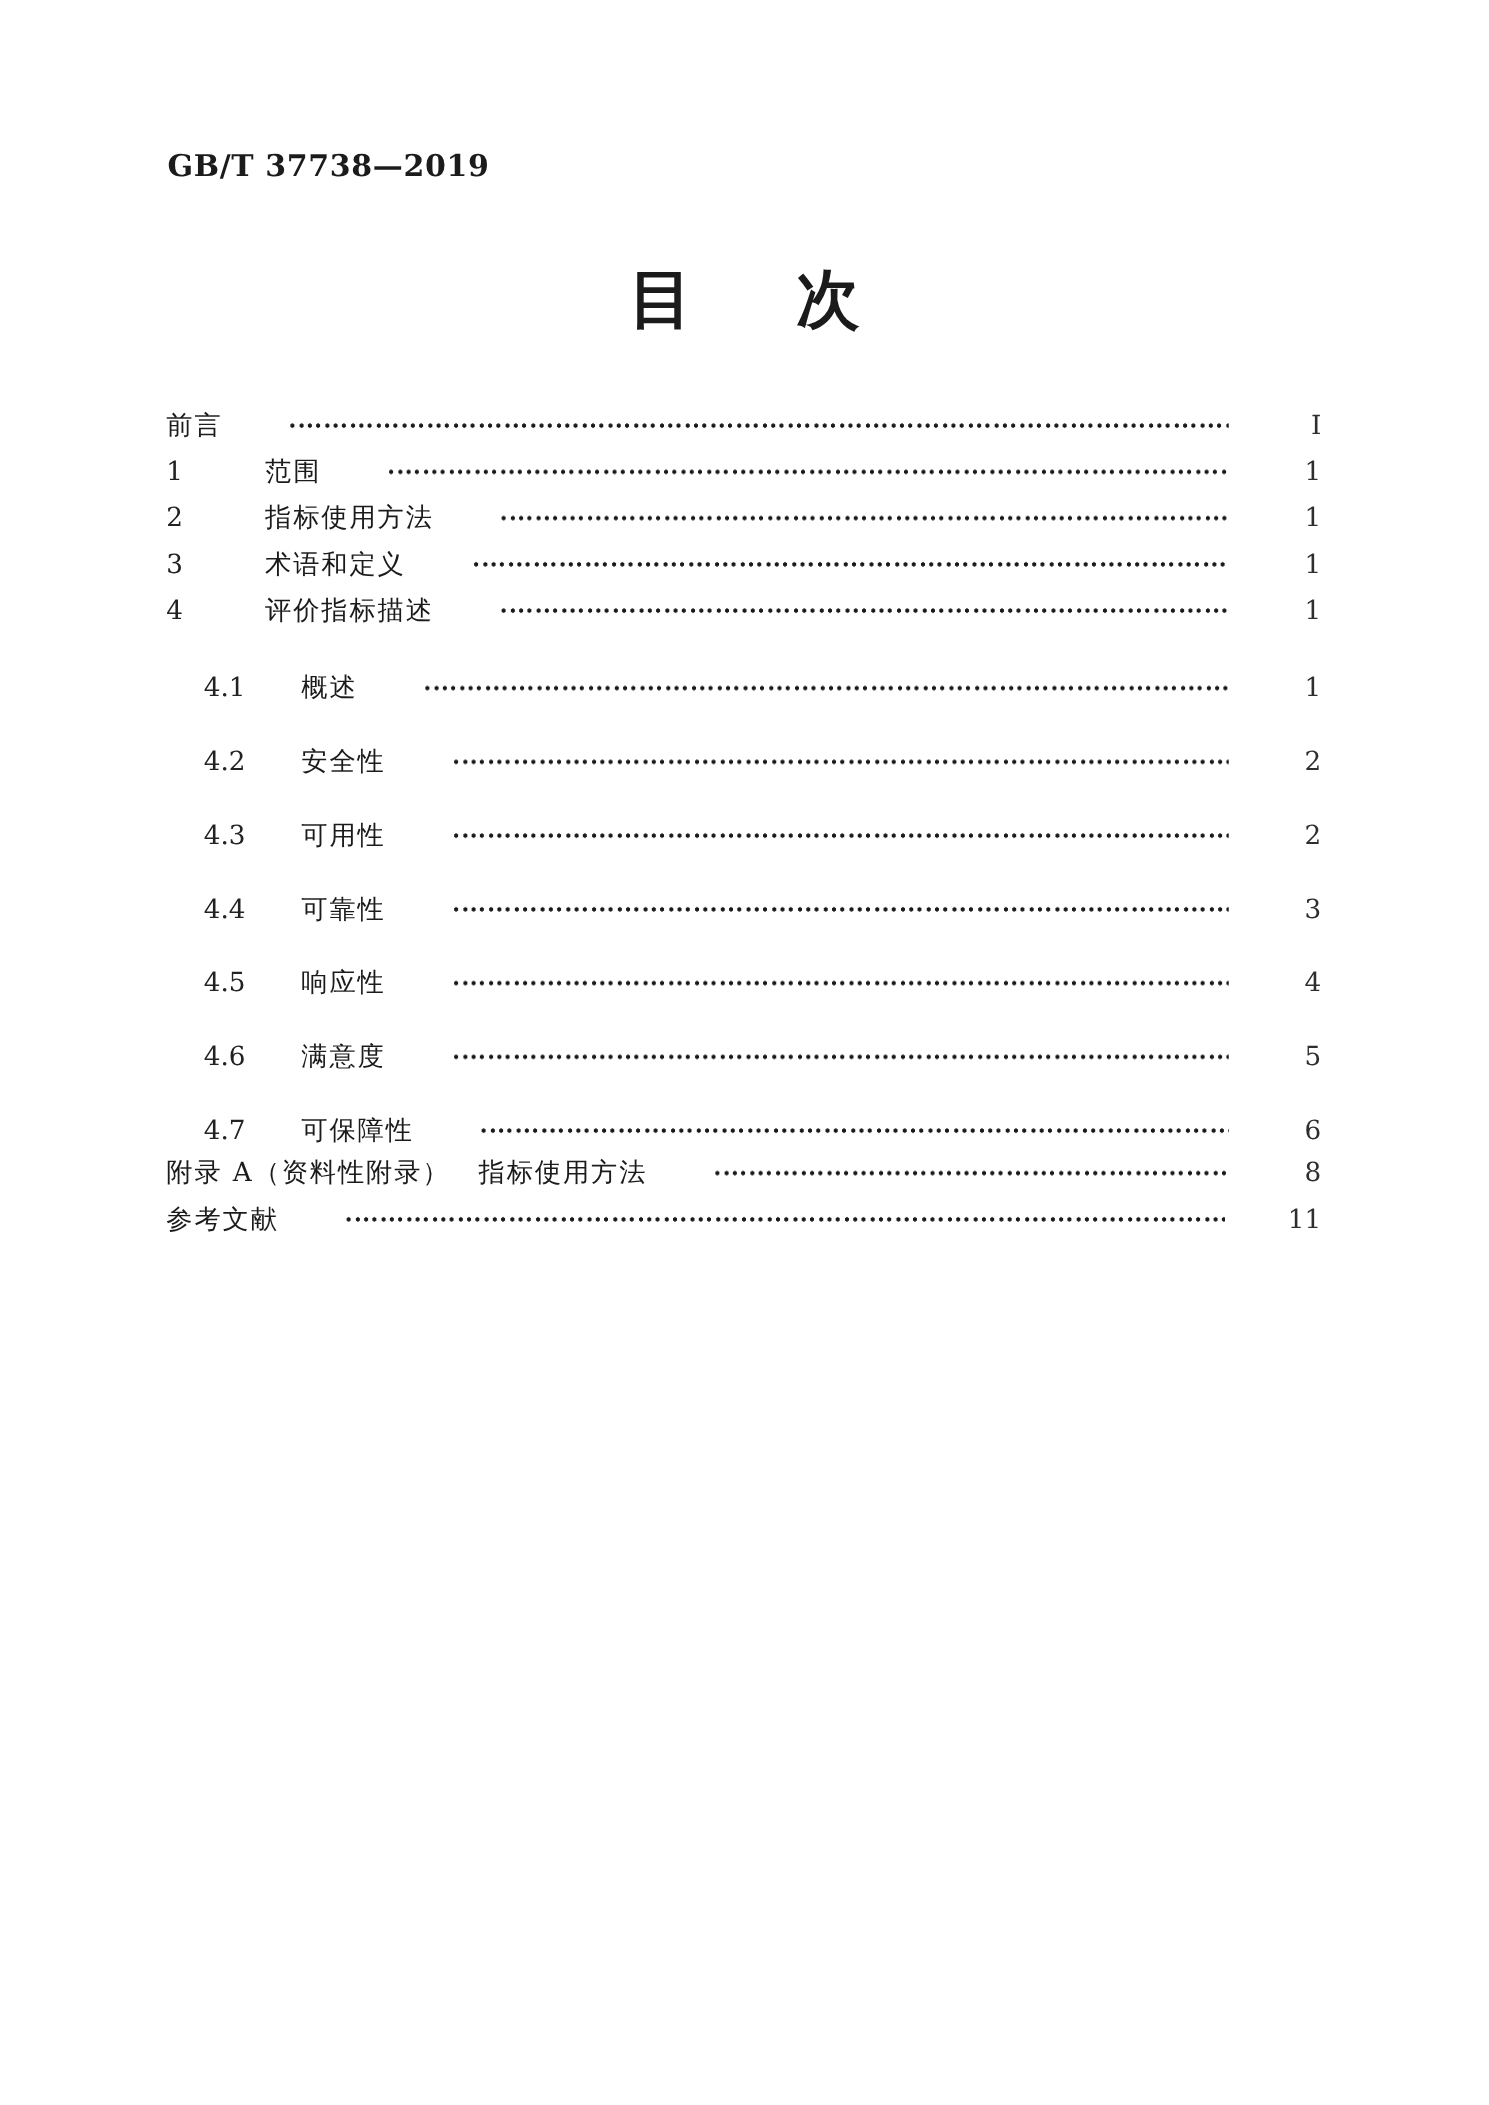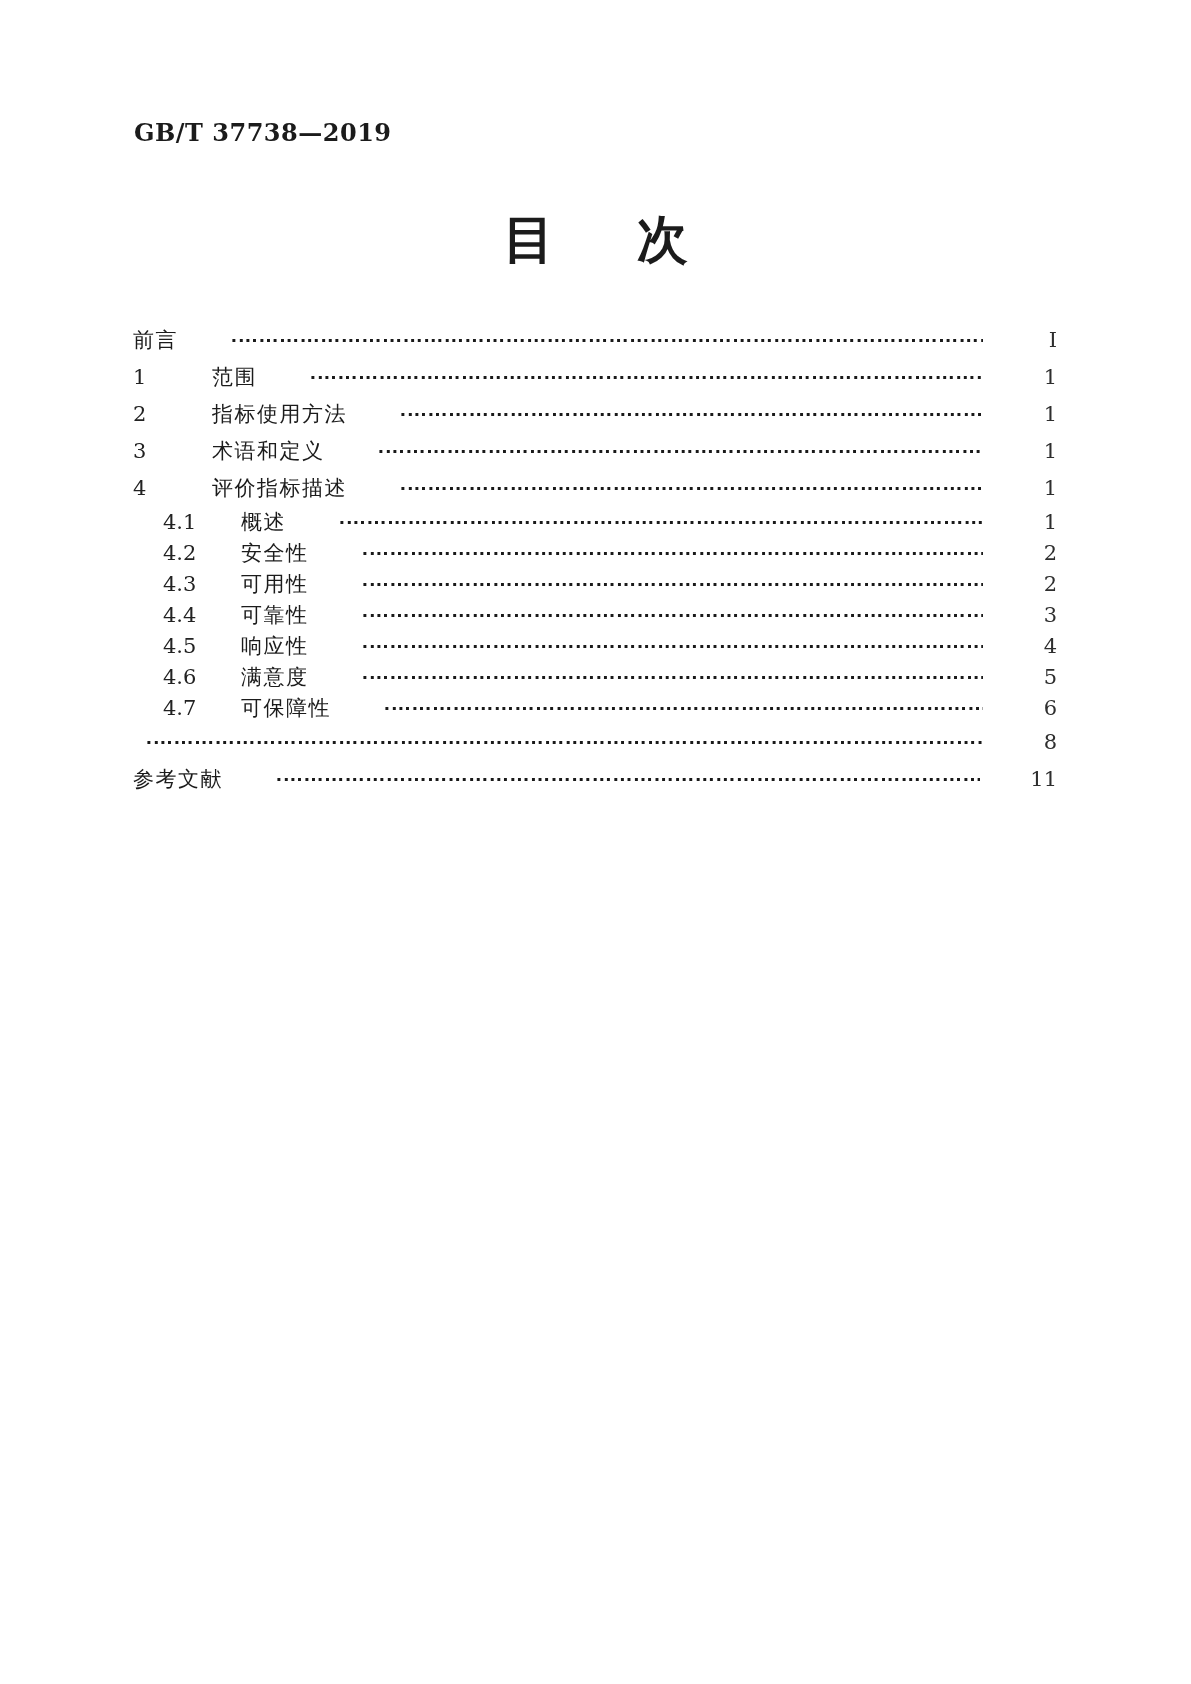--- a/index.html
+++ b/index.html
@@ -46,21 +46,21 @@
     width: 924px;
   }
   .toc-row {
     display: flex;
     align-items: center;
     font-size: 21px;
     line-height: 1;
     gap: 40px;
   }
   .toc-row.lvl0 { height: 37px; }
-  .toc-row.lvl1 { height: 31px; padding-left: 30px; }
+  .toc-row.lvl1 { height: 31px; padding-left: 30px; margin-top: 28px; }
   .toc-row .num {
     flex: none;
     width: 39px;
     color: #222;
   }
   .toc-row.lvl1 .num { width: 38px; }
   .toc-row .lbl {
     flex: none;
     letter-spacing: 1.5px;
     white-space: nowrap;
@@ -159,20 +159,21 @@
         <span class="leader"></span>
         <span class="pg">5</span>
       </div>
       <div class="toc-row lvl1">
         <span class="num">4.7</span>
         <span class="lbl">可保障性</span>
         <span class="leader"></span>
         <span class="pg">6</span>
       </div>
       <div class="toc-row lvl0">
+        <span class="lbl">附录 A（资料性附录）　指标使用方法</span>
         <span class="leader"></span>
         <span class="pg">8</span>
       </div>
       <div class="toc-row lvl0">
         <span class="lbl">参考文献</span>
         <span class="leader"></span>
         <span class="pg">11</span>
       </div>
     </div>
 </div>

